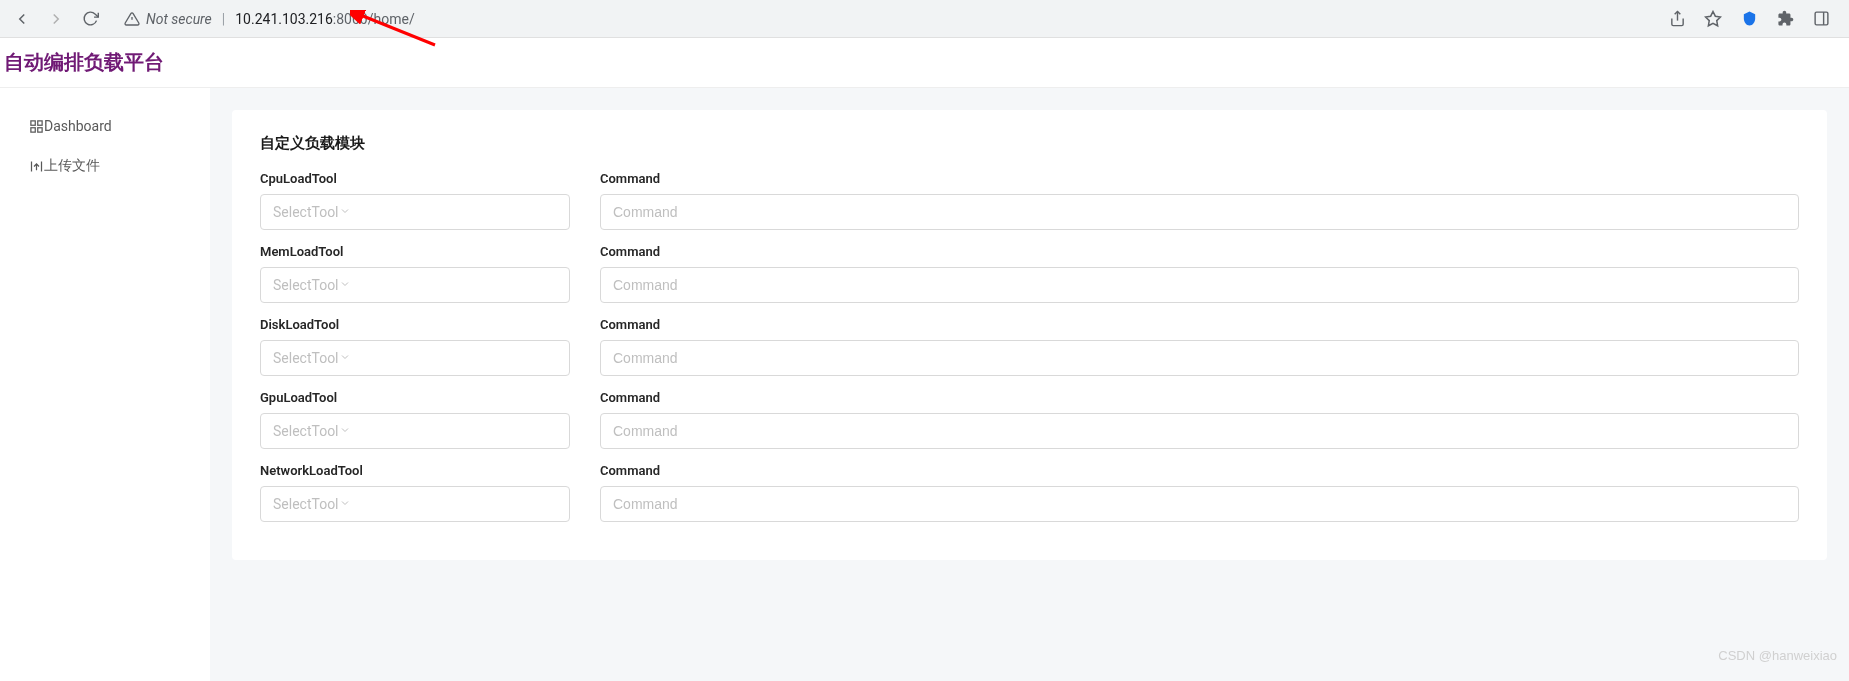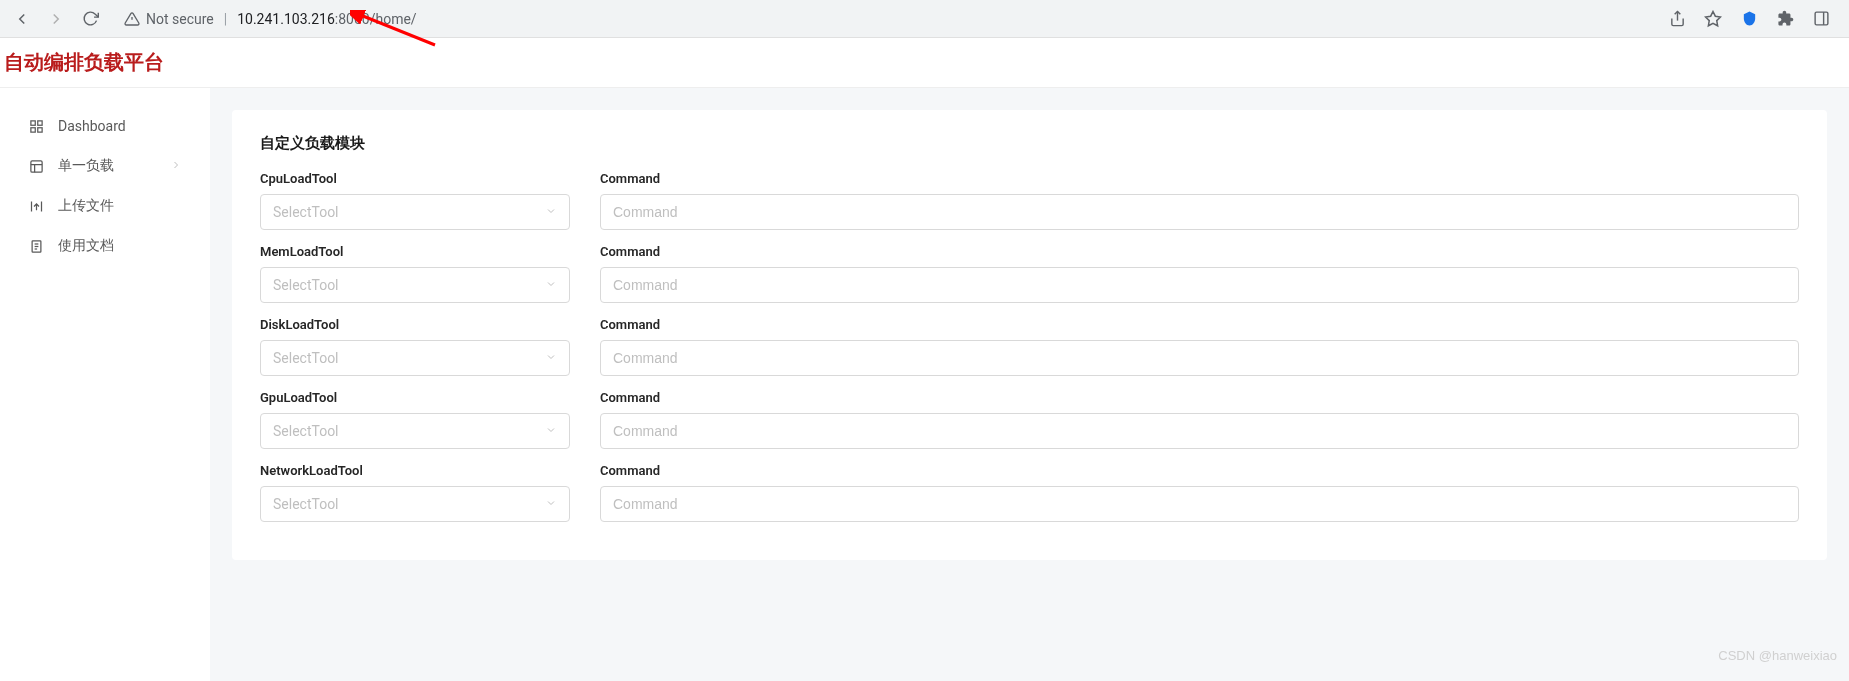--- a/index.html
+++ b/index.html
@@ -3,51 +3,51 @@
   <meta charset="utf-8">
   <style>
     * { margin: 0; padding: 0; box-sizing: border-box; }
     body { font-family: -apple-system, BlinkMacSystemFont, "Segoe UI", Roboto, "Helvetica Neue", Arial, sans-serif; background: #fff; color: #333; width: 1849px; height: 681px; overflow: hidden; position: relative; }
 
     
     .browser-bar { height: 38px; background: #f1f3f4; display: flex; align-items: center; padding: 0 12px; gap: 14px; border-bottom: 1px solid #e0e0e0; position: relative; }
     .nav-btn { color: #5f6368; display: flex; align-items: center; justify-content: center; width: 20px; height: 20px; cursor: pointer; }
     .nav-btn.disabled { color: #b0b0b0; }
     .url-area { flex: 1; display: flex; align-items: center; gap: 10px; height: 28px; padding: 0 10px; border-radius: 14px; color: #5f6368; font-size: 14px; }
-    .not-secure { color: #5f6368; font-size: 14px; display: flex; align-items: center; gap: 6px; }
+    .not-secure { color: #5f6368; font-size: 14px; display: flex; align-items: center; gap: 6px; font-style: italic; }
     .divider { color: #9aa0a6; }
     .url-text { color: #5f6368; font-size: 14px; }
     .url-text .host { color: #202124; }
     .right-icons { display: flex; align-items: center; gap: 16px; color: #5f6368; padding-right: 6px; }
     .right-icons .ic { width: 20px; height: 20px; display: flex; align-items: center; justify-content: center; }
 
     
     .arrow-overlay { position: absolute; top: 10px; left: 350px; pointer-events: none; }
 
     
     .app-header { height: 50px; display: flex; align-items: center; padding: 0 4px; border-bottom: 1px solid #eee; }
-    .app-title { font-size: 20px; font-weight: 700; color: #b91c1c; }
+    .app-title { font-size: 20px; font-weight: 700; color: #701a75; }
 
     
     .layout { display: flex; height: calc(681px - 38px - 50px); }
     .sidebar { width: 210px; padding: 18px 0; background: #fff; }
-    .side-item { display: flex; align-items: center; height: 40px; padding: 0 28px; gap: 14px; color: #595959; font-size: 14px; cursor: pointer; }
+    .side-item { display: flex; align-items: center; height: 40px; padding: 0 28px; color: #595959; font-size: 14px; cursor: pointer; }
     .side-icon { width: 16px; height: 16px; display: flex; align-items: center; justify-content: center; color: #595959; flex-shrink: 0; }
     .side-label { flex: 1; }
     .side-expand { color: #bfbfbf; font-size: 12px; }
 
     .content { flex: 1; background: #f5f7f9; padding: 22px; overflow: auto; }
     .card { background: #fff; border-radius: 4px; padding: 24px 28px; }
     .card-title { font-size: 15px; font-weight: 700; margin-bottom: 18px; color: #1a1a1a; }
 
     .form-row { display: flex; gap: 30px; margin-bottom: 14px; }
     .form-col-left { width: 310px; }
     .form-col-right { flex: 1; }
     .field-label { font-size: 13px; font-weight: 600; color: #262626; margin-bottom: 8px; }
-    .select-box { height: 36px; border: 1px solid #d9d9d9; border-radius: 4px; display: flex; align-items: center; justify-content: space-between; padding: 0 12px; color: #bfbfbf; font-size: 14px; cursor: pointer; }
+    .select-box { height: 36px; border: 1px solid #d9d9d9; border-radius: 4px; display: flex; align-items: center; justify-content: flex-start; padding: 0 12px; color: #bfbfbf; font-size: 14px; cursor: pointer; }
     .select-box .chev { color: #bfbfbf; }
     .input-box { height: 36px; border: 1px solid #d9d9d9; border-radius: 4px; display: flex; align-items: center; padding: 0 12px; color: #bfbfbf; font-size: 14px; }
     .input-box input { border: none; outline: none; width: 100%; font-size: 14px; color: #333; }
     .input-box input::placeholder { color: #bfbfbf; }
 
     .watermark { position: absolute; bottom: 18px; right: 12px; font-size: 13px; color: #d0d0d0; font-family: Arial, sans-serif; }
   </style>
 </head>
 <body>
 
@@ -133,61 +133,35 @@
         <svg width="15" height="15" viewBox="0 0 24 24" fill="none" stroke="currentColor" stroke-width="2">
             <rect x="3" y="3" width="7" height="7"></rect>
             <rect x="14" y="3" width="7" height="7"></rect>
             <rect x="14" y="14" width="7" height="7"></rect>
             <rect x="3" y="14" width="7" height="7"></rect>
           </svg>
       </span>
       <span class="side-label">Dashboard</span>
     </div>
 
-    <div class="side-item">
-      <span class="side-icon">
-        <svg width="15" height="15" viewBox="0 0 24 24" fill="none" stroke="currentColor" stroke-width="2">
-            <rect x="3" y="3" width="18" height="18" rx="2"></rect>
-            <line x1="3" y1="9" x2="21" y2="9"></line>
-            <line x1="9" y1="21" x2="9" y2="9"></line>
-          </svg>
-      </span>
-      <span class="side-label">单一负载</span>
-      <span class="side-expand">
-        <svg width="12" height="12" viewBox="0 0 24 24" fill="none" stroke="currentColor" stroke-width="2">
-            <polyline points="9 18 15 12 9 6"></polyline>
-          </svg>
-      </span>
-    </div>
 
 
     <div class="side-item">
       <span class="side-icon">
         <svg width="15" height="15" viewBox="0 0 24 24" fill="none" stroke="currentColor" stroke-width="2">
             <line x1="4" y1="4" x2="4" y2="20"></line>
             <line x1="20" y1="4" x2="20" y2="20"></line>
             <polyline points="8 12 12 8 16 12"></polyline>
             <line x1="12" y1="8" x2="12" y2="18"></line>
           </svg>
       </span>
       <span class="side-label">上传文件</span>
     </div>
 
 
-    <div class="side-item">
-      <span class="side-icon">
-        <svg width="15" height="15" viewBox="0 0 24 24" fill="none" stroke="currentColor" stroke-width="2">
-            <rect x="5" y="3" width="14" height="18" rx="1"></rect>
-            <line x1="9" y1="8" x2="15" y2="8"></line>
-            <line x1="9" y1="12" x2="15" y2="12"></line>
-            <line x1="9" y1="16" x2="13" y2="16"></line>
-          </svg>
-      </span>
-      <span class="side-label">使用文档</span>
-    </div>
 
   </div>
 
   <div class="content">
     <div class="card">
       <div class="card-title">自定义负载模块</div>
 
       <div class="form-row">
         <div class="form-col-left">
           <div class="field-label">CpuLoadTool</div>

